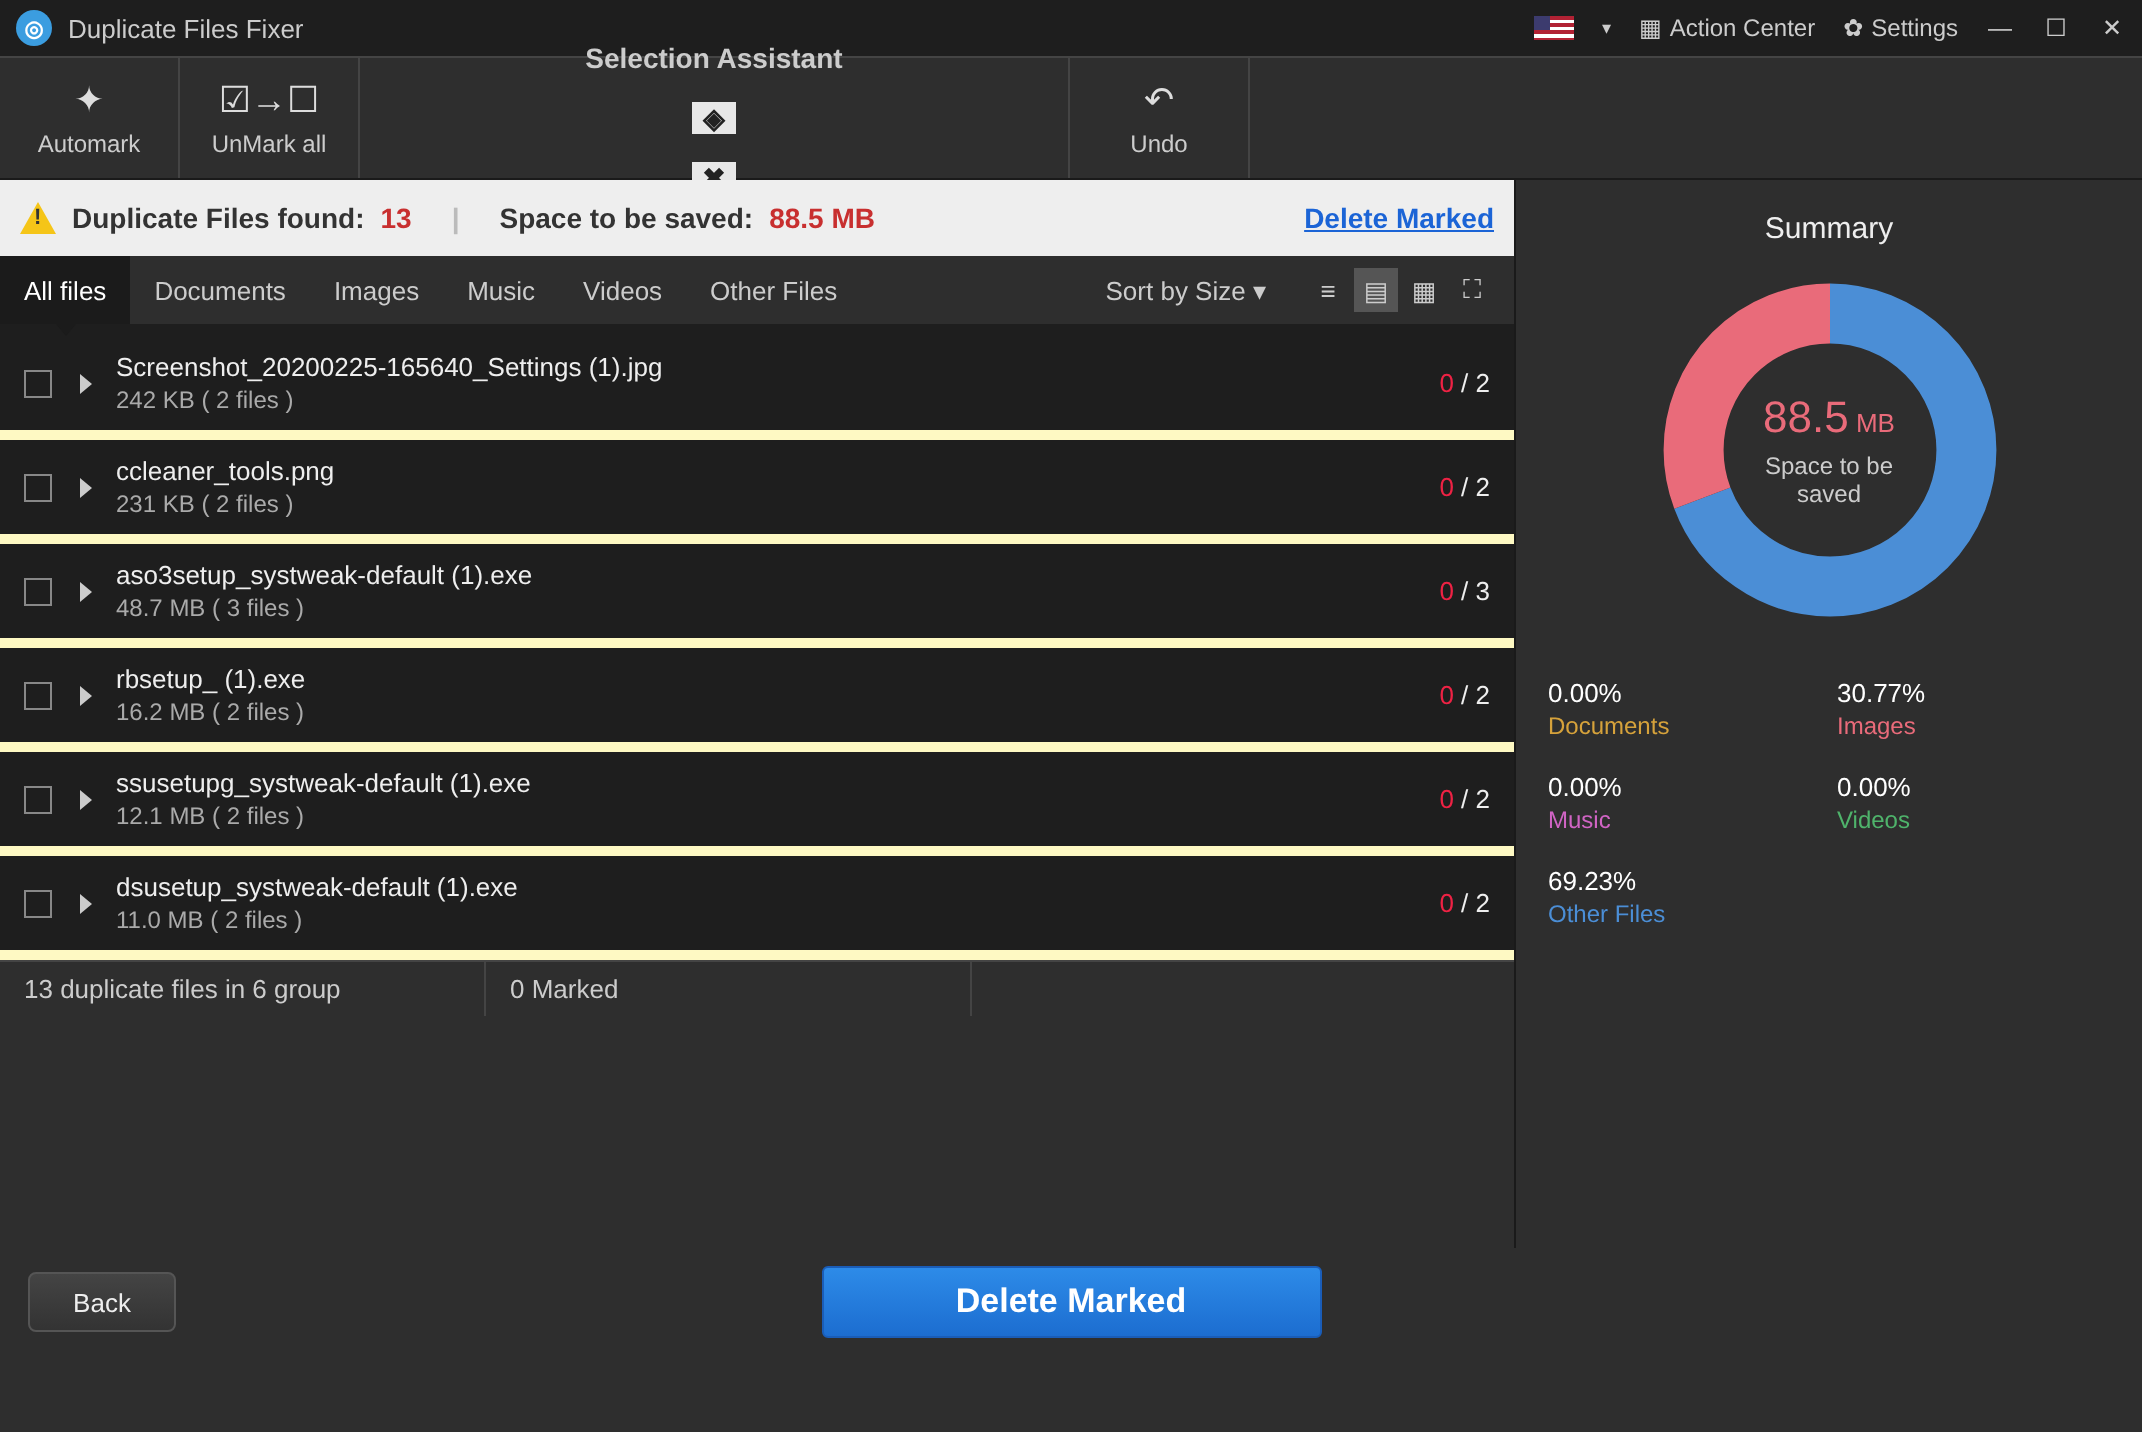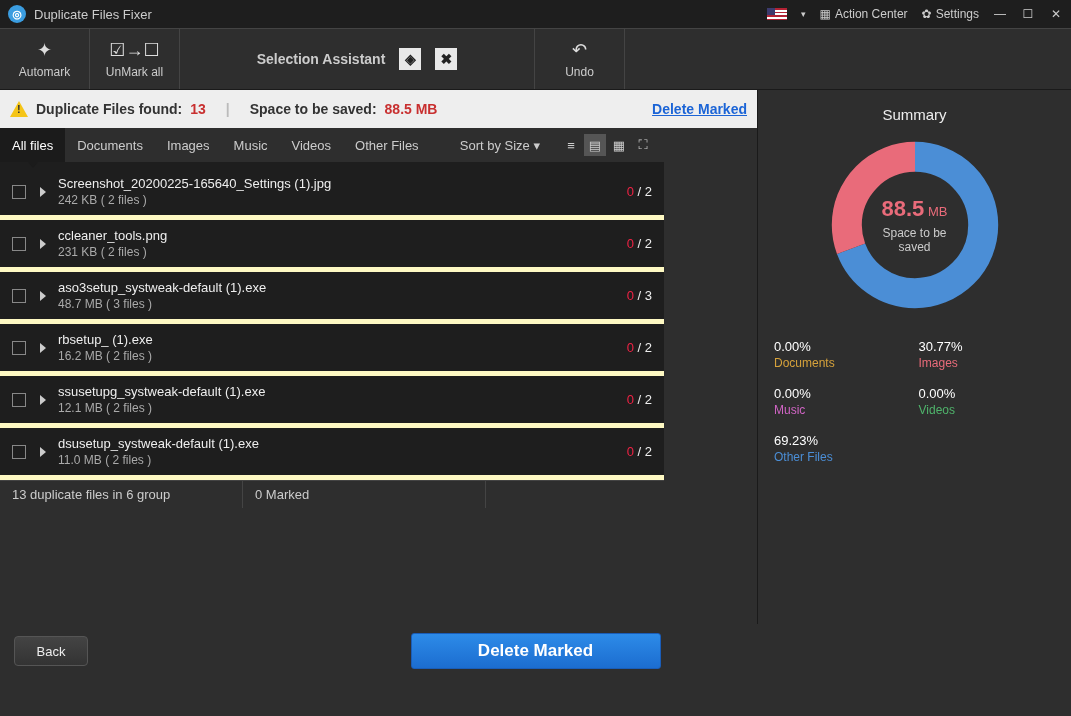--- a/index.html
+++ b/index.html
@@ -8,32 +8,32 @@
   .title-left{display:flex;align-items:center;gap:8px;}
   .logo{width:18px;height:18px;border-radius:50%;background:#3b9de0;display:flex;align-items:center;justify-content:center;color:#fff;font-size:11px;font-weight:bold;}
   .title-text{font-size:13px;color:#ccc;}
   .title-right{display:flex;align-items:center;gap:14px;color:#ccc;font-size:12px;}
   .title-right .icn{cursor:pointer;}
   .flag{width:20px;height:12px;background:linear-gradient(to bottom,#b22234 0%,#b22234 15%,#fff 15%,#fff 30%,#b22234 30%,#b22234 45%,#fff 45%,#fff 60%,#b22234 60%,#b22234 75%,#fff 75%,#fff 90%,#b22234 90%);position:relative;}
   .flag::before{content:"";position:absolute;top:0;left:0;width:8px;height:7px;background:#3c3b6e;}
   .win-btn{width:14px;display:flex;justify-content:center;cursor:pointer;}
   .toolbar{height:62px;background:#2e2e2e;border-top:1px solid #444;border-bottom:1px solid #1a1a1a;display:flex;}
   .tool-btn{width:90px;border-right:1px solid #444;display:flex;flex-direction:column;align-items:center;justify-content:center;gap:4px;cursor:pointer;font-size:12px;color:#ccc;}
-  .tool-btn.wide{width:355px;flex-direction:row;gap:14px;justify-content:center;font-weight:bold;font-size:14px;}
+  .tool-btn.wide{width:355px;flex-direction:column;gap:14px;justify-content:center;font-weight:bold;font-size:14px;}
   .mini-icon{width:22px;height:22px;background:#e8e8e8;display:flex;align-items:center;justify-content:center;color:#222;font-size:14px;}
   .tool-icon{font-size:18px;color:#ddd;}
   .info-bar{height:38px;background:#eee;color:#333;display:flex;align-items:center;padding:0 10px;justify-content:space-between;margin:0 0 0 0;width:757px;}
   .info-left{display:flex;gap:8px;font-weight:bold;font-size:14px;}
   .warn-tri{width:0;height:0;border-left:9px solid transparent;border-right:9px solid transparent;border-bottom:16px solid #f5c518;position:relative;}
   .warn-tri::after{content:"!";position:absolute;left:-2px;top:2px;color:#333;font-size:11px;font-weight:bold;}
   .red{color:#c82f2f;}
   .sep{color:#bbb;margin:0 12px;}
   .delete-link{color:#1b64d6;text-decoration:underline;font-weight:bold;font-size:14px;cursor:pointer;}
   .main{display:flex;height:534px;}
-  .left-panel{width:664px;display:flex;flex-direction:column;background:#fde047;}
+  .left-panel{width:757px;display:flex;flex-direction:column;background:#fde047;}
   .tabs-row{height:34px;background:#2e2e2e;display:flex;align-items:center;padding-right:10px;}
   .tab{padding:0 12px;height:34px;display:flex;align-items:center;cursor:pointer;color:#ccc;font-size:13px;}
   .tab.active{background:#1b1b1b;color:#fff;position:relative;}
   .tab.active::after{content:"";position:absolute;bottom:-6px;left:50%;transform:translateX(-50%);border-left:5px solid transparent;border-right:5px solid transparent;border-top:6px solid #1b1b1b;}
   .tabs-spacer{flex:1;}
   .sort{color:#ccc;font-size:13px;cursor:pointer;margin-right:18px;}
   .view-ic{width:22px;height:22px;display:flex;align-items:center;justify-content:center;color:#ccc;cursor:pointer;margin-left:2px;}
   .view-ic.active{background:#555;}
   .file-list{flex:1;overflow:auto;padding-top:6px;background:#1e1e1e;}
   .file-row{display:flex;align-items:center;padding:8px 12px;border-bottom:5px solid #fef9c3;}
@@ -45,21 +45,21 @@
   .fcount{color:#eee;font-size:13px;}
   .fcount .zero{color:#e24;}
   .status-bar{height:28px;background:#2e2e2e;display:flex;align-items:center;color:#ccc;font-size:13px;border-top:1px solid #444;}
   .status-cell{padding:0 12px;height:100%;display:flex;align-items:center;border-right:1px solid #444;width:243px;}
   .right-panel{flex:1;padding:16px;background:#2e2e2e;border-left:1px solid #1a1a1a;}
   .summary-title{text-align:center;color:#eee;font-size:15px;margin-bottom:12px;}
   .donut-wrap{display:flex;justify-content:center;margin-bottom:24px;}
   .donut{position:relative;width:180px;height:180px;}
   .donut svg{width:180px;height:180px;transform:rotate(-90deg);}
   .donut-center{position:absolute;top:50%;left:50%;transform:translate(-50%,-50%);text-align:center;}
-  .donut-val{font-size:22px;font-weight:bold;color:#e96b7a;}
+  .donut-val{font-size:22px;font-weight:normal;color:#e96b7a;}
   .donut-unit{font-size:13px;color:#e96b7a;}
   .donut-label{font-size:12px;color:#ccc;margin-top:4px;}
   .legend{display:grid;grid-template-columns:1fr 1fr;gap:16px 8px;}
   .leg-item{}
   .leg-pct{color:#fff;font-size:13px;}
   .leg-name{font-size:12px;margin-top:2px;}
   .bottom-bar{height:54px;background:#2e2e2e;display:flex;align-items:center;padding:0 14px;gap:14px;}
   .back-btn{width:74px;height:30px;background:linear-gradient(#444,#333);border:1px solid #555;border-radius:4px;color:#eee;display:flex;align-items:center;justify-content:center;cursor:pointer;font-size:13px;}
   .delete-btn{width:250px;height:36px;background:linear-gradient(#2d8be8,#1c6dd0);border:1px solid #1a5db8;border-radius:3px;color:#fff;font-weight:bold;font-size:17px;display:flex;align-items:center;justify-content:center;cursor:pointer;margin:0 auto;}
   .actionC{display:flex;align-items:center;gap:4px;cursor:pointer;}

